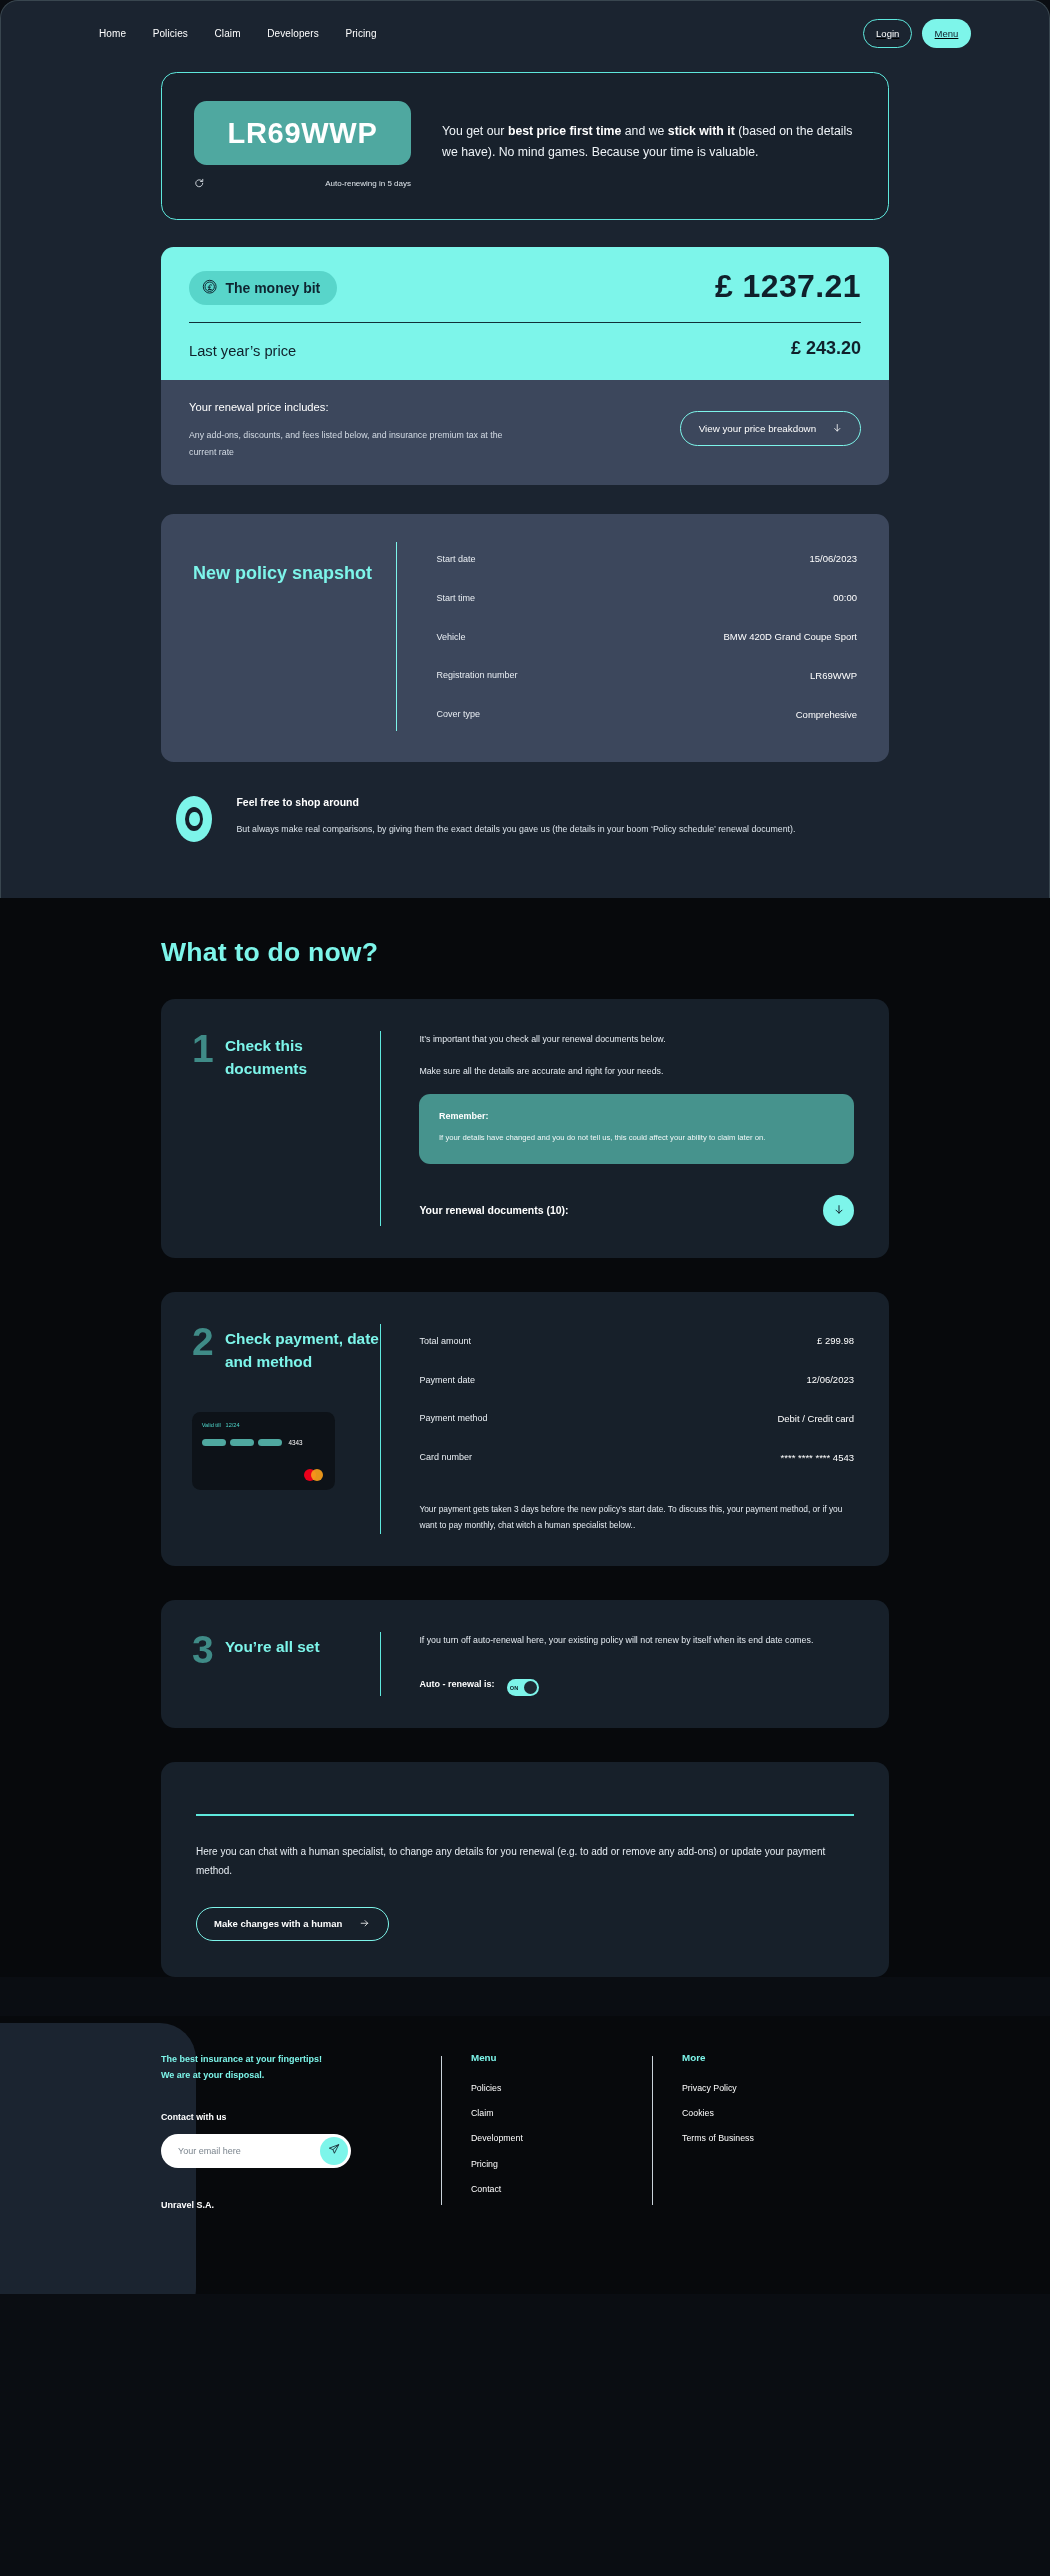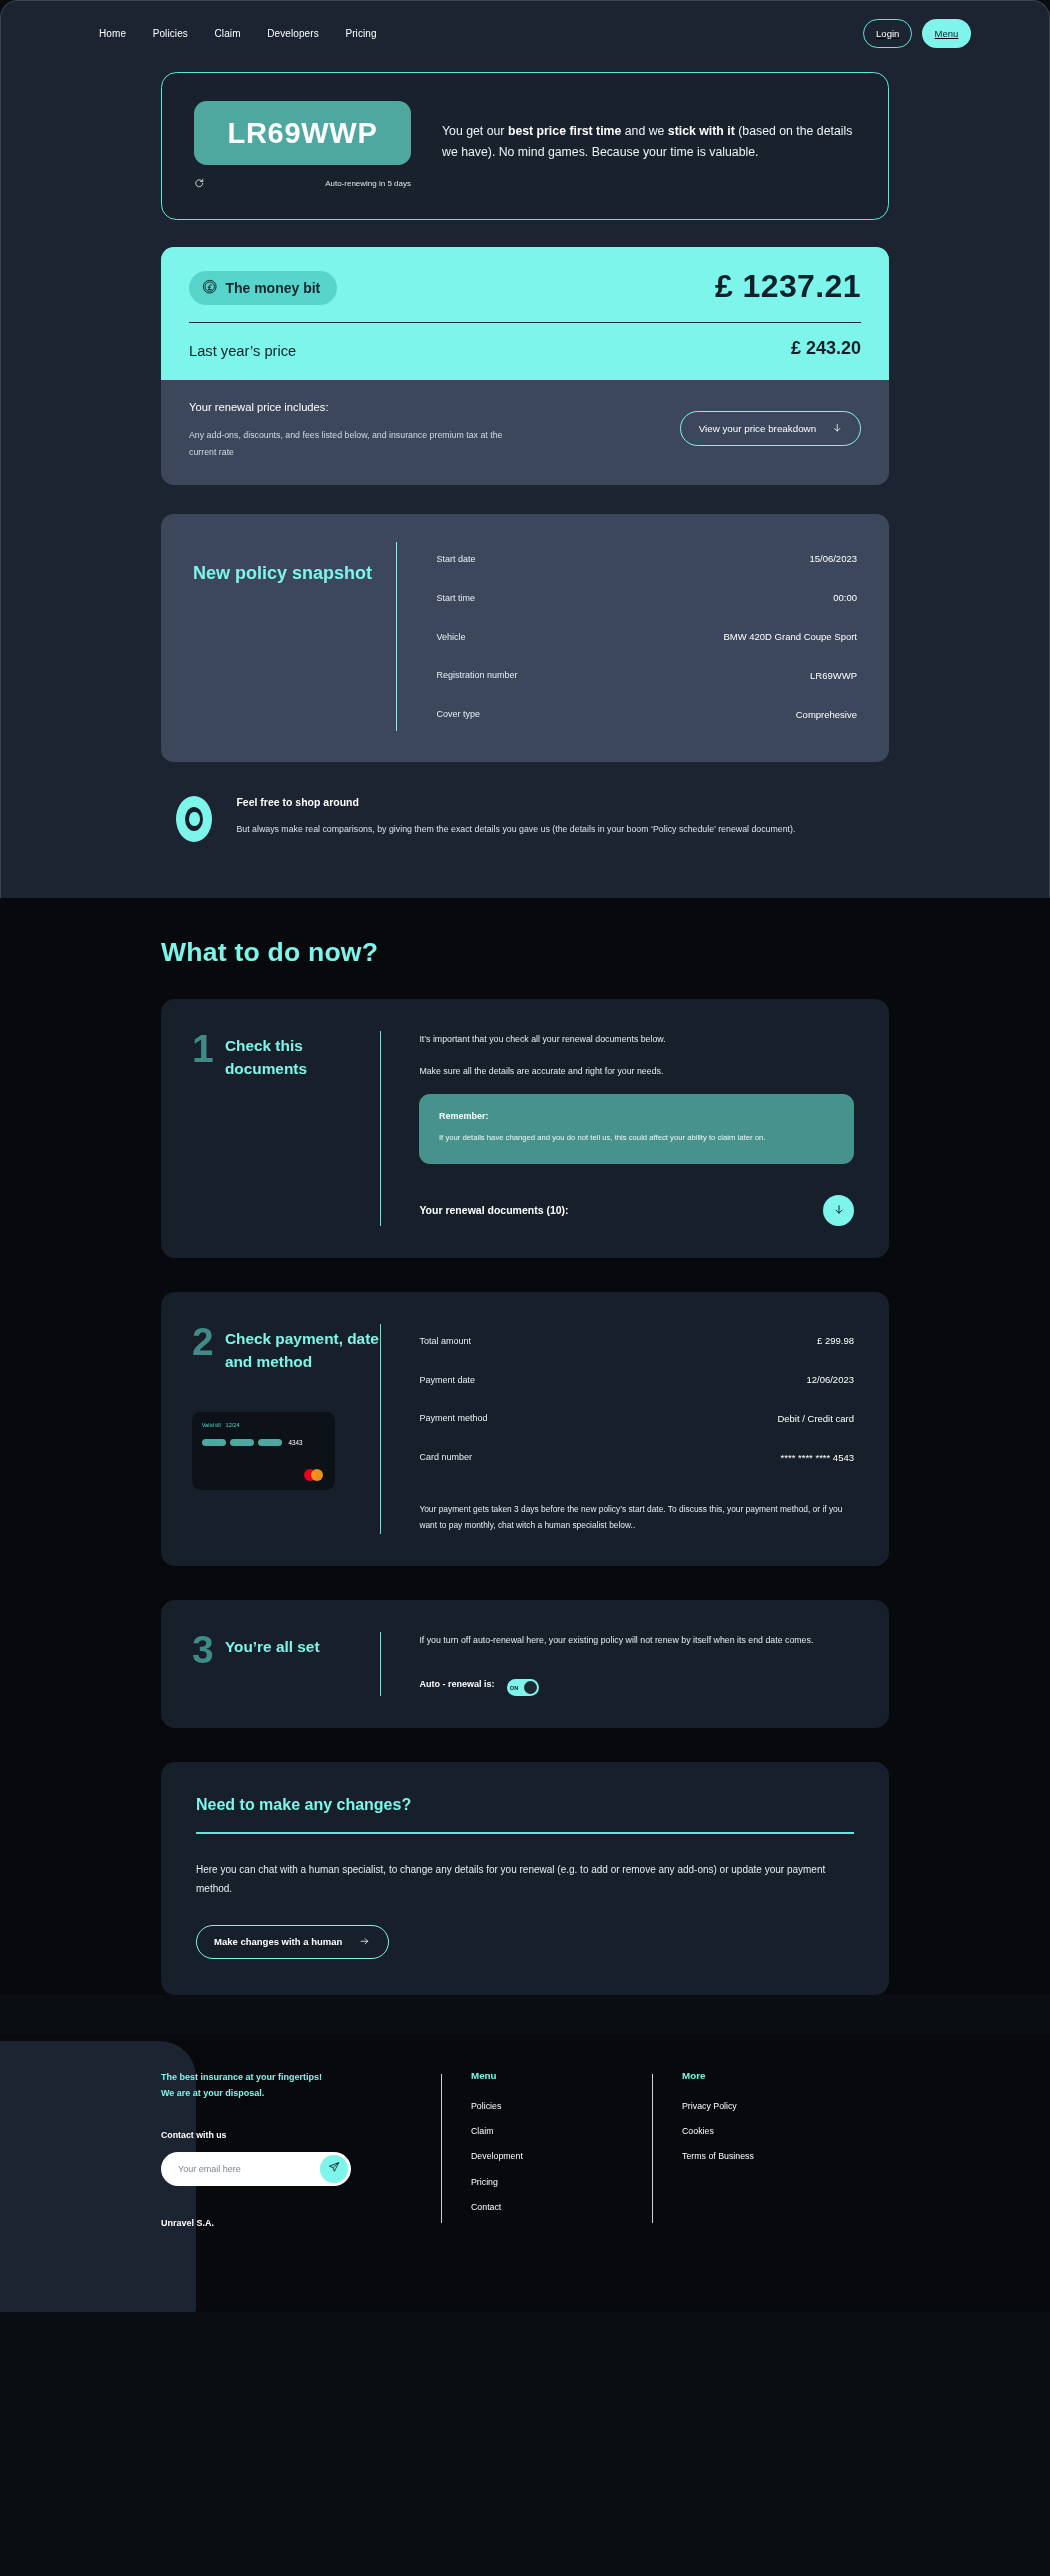--- a/index.html
+++ b/index.html
@@ -590,21 +590,20 @@
             <div class="toggle-label">Auto - renewal is:</div>
             <div class="toggle">
               <span class="toggle-on-text">ON</span>
               <span class="toggle-knob"></span>
             </div>
           </div>
         </div>
       </div>
 
       <div class="changes-card">
-        <div class="changes-title">Need to make any changes?</div>
         <div class="changes-rule"></div>
         <div class="changes-body">Here you can chat with a human specialist, to change any details for you renewal (e.g. to add or remove any add-ons) or update your payment method.</div>
         <div class="btn-human">
           <span>Make changes with a human</span>
           <span>
             <svg width="13.3" height="10.5" viewBox="0 0 24 24" fill="none" stroke="#ffffff" stroke-width="1.8" stroke-linecap="round" stroke-linejoin="round">
               <path d="M4 12h15M13 6l6 6-6 6"></path>
             </svg>
           </span>
         </div>

